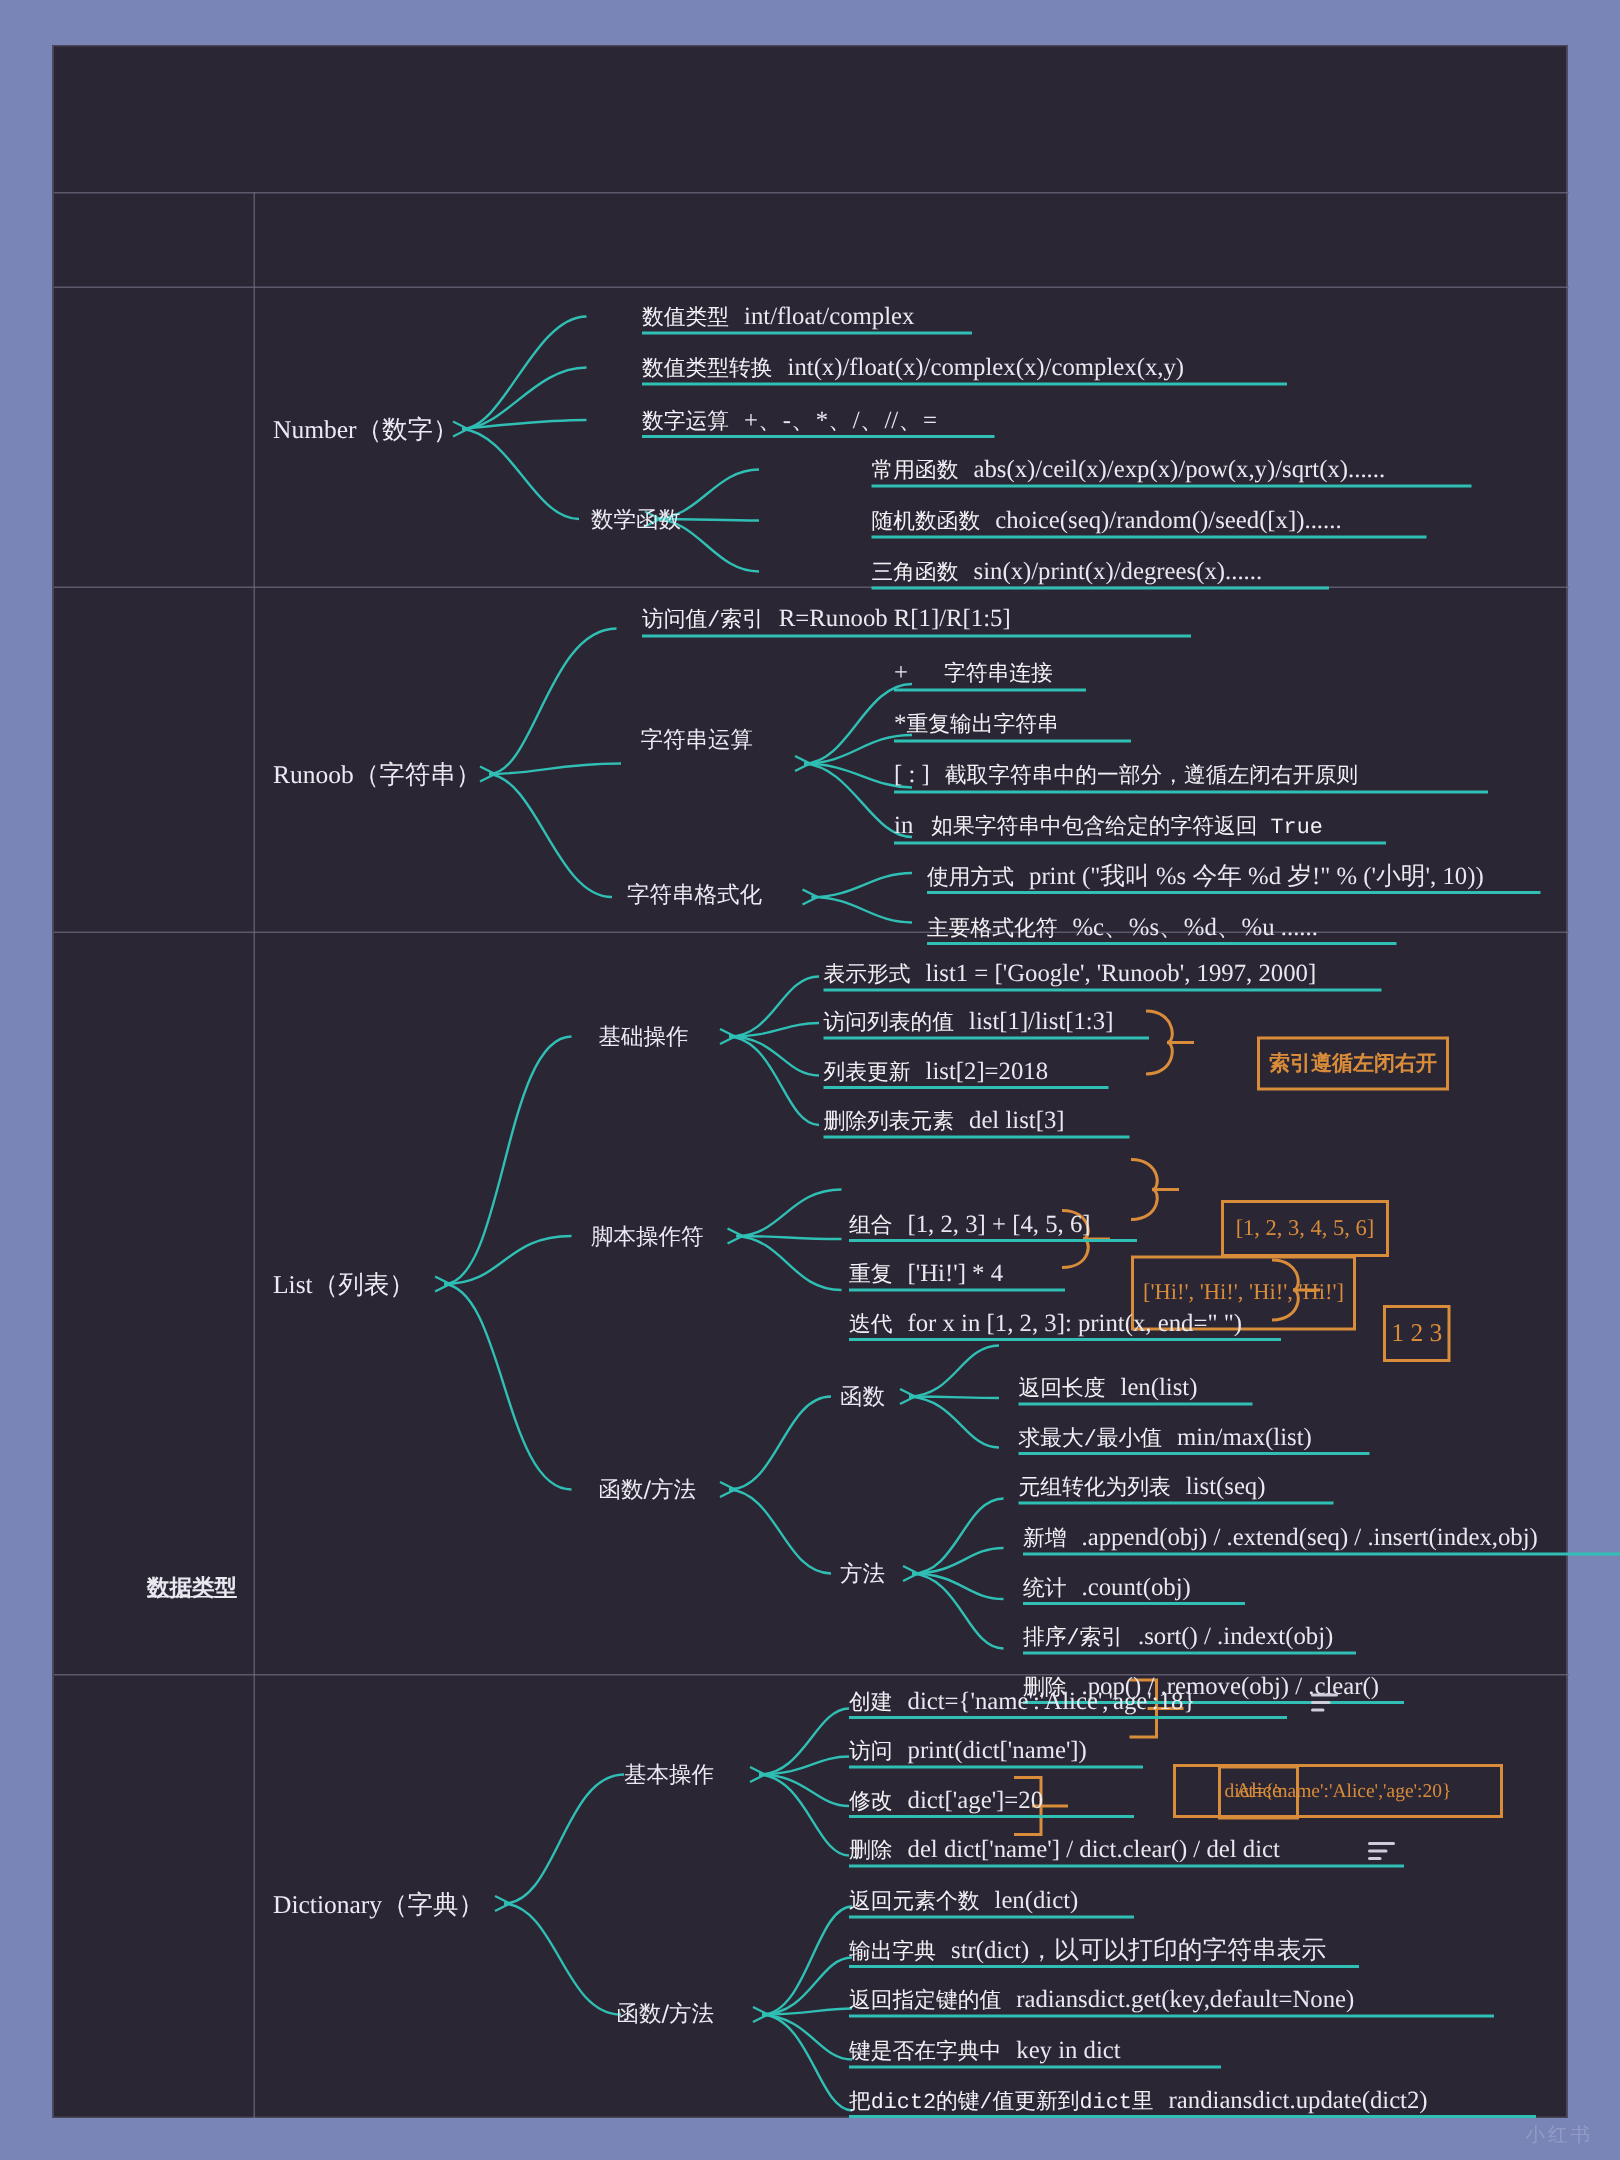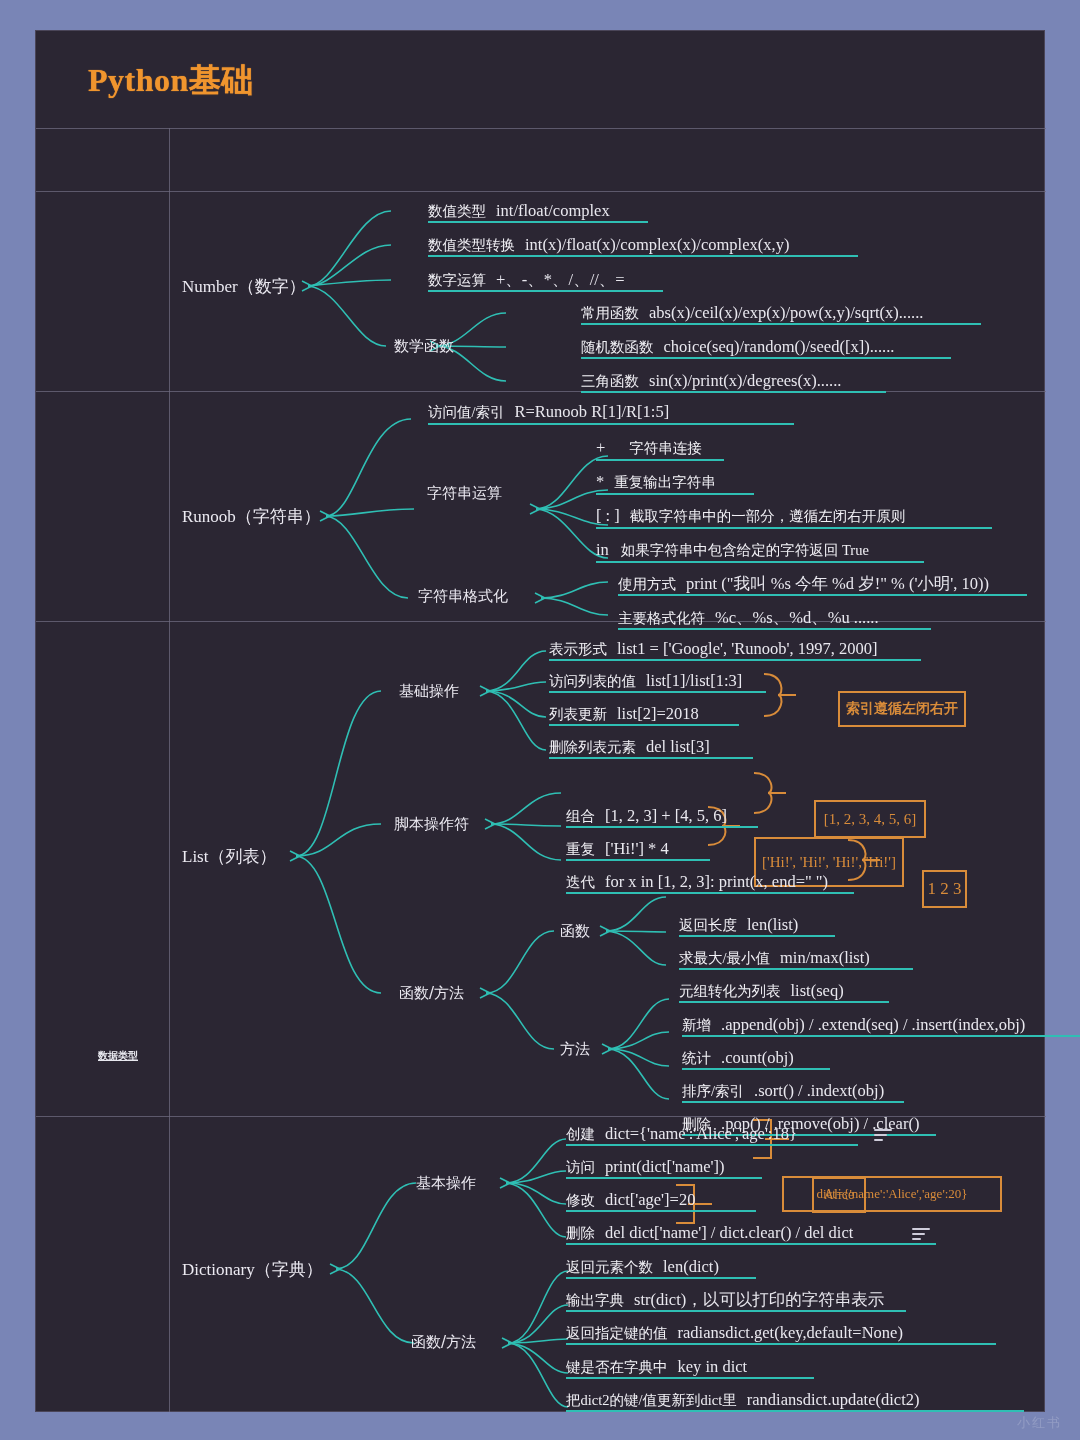--- a/index.html
+++ b/index.html
@@ -23,41 +23,41 @@
   .title{
     position:absolute;left:52px;top:28px;
     font-size:32px;font-weight:bold;color:#f0952e;
     font-family:"Liberation Serif","DejaVu Serif",serif;
     letter-spacing:.5px;
     text-shadow:0 0 1px #f0952e;
   }
 
   .root-label{
     position:absolute;left:62px;top:1018px;
-    color:#e8e8ef;font-size:10px;font-weight:bold;
+    color:#e8e8ef;font-size:15px;font-weight:bold;
     font-family:"DejaVu Sans","Liberation Sans",sans-serif;
     text-decoration:underline;
   }
 
   
   svg.wires{position:absolute;left:0;top:0;width:1010px;height:1382px;pointer-events:none;}
   .branch{
     position:absolute;color:#eceaf2;white-space:nowrap;
     font-family:"DejaVu Sans","Liberation Sans",sans-serif;font-size:15px;line-height:1;
   }
   .trunk{
     position:absolute;color:#eceaf2;white-space:nowrap;
     font-family:"Liberation Serif","DejaVu Serif",serif;font-size:17px;line-height:1;
   }
   .leaf{
     position:absolute;white-space:nowrap;color:#eceaf2;line-height:1;
     font-family:"Liberation Serif","DejaVu Serif",serif;font-size:16px;
   }
   .leaf .k{
-    font-family:Liberation Serif, serif;font-size:14.5px;color:#f2f1f6;
+    font-family:Liberation Mono, monospace;font-size:14.5px;color:#f2f1f6;
   }
   .leaf .v{
     font-family:"Liberation Serif","DejaVu Serif",serif;font-size:16.5px;color:#e9e8ef;
     margin-left:10px;
   }
   
   .ul{position:absolute;height:2px;background:#2fbfb4;}
 
   
   .callout{
@@ -82,21 +82,20 @@
     position:absolute;right:18px;bottom:8px;
     color:#ffffff;opacity:.18;font-size:13px;letter-spacing:2px;
     font-family:"DejaVu Sans","Liberation Sans",sans-serif;
   }
 </style>
 </head>
 <body>
 
 <div class="card">
 
-  <div class="title">Python基础</div>
 
   <div class="hline" style="top:97px;"></div>
   <div class="hline" style="top:160px;"></div>
   <div class="hline" style="top:360px;"></div>
   <div class="hline" style="top:590px;"></div>
   <div class="hline" style="top:1085px;"></div>
   <div class="vline" style="left:133px;top:97px;height:1284px;"></div>
 
   <div class="root-label">数据类型</div>
 
@@ -236,21 +235,21 @@
     <span class="k">访问值/索引</span><span class="v">R=Runoob R[1]/R[1:5]</span>
   </div>
   <div class="ul" style="left:392px;top:392px;width:366px;"></div>
 
   <div class="leaf" style="left:560px;top:409px;">
     <span class="v" style="margin-left:0">+</span><span class="k" style="margin-left:24px">字符串连接</span>
   </div>
   <div class="ul" style="left:560px;top:428px;width:128px;"></div>
 
   <div class="leaf" style="left:560px;top:443px;">
-    <span class="v" style="margin-left:0">*</span><span class="k" style="margin-left:10px">重复输出字符串</span>
+    <span class="v" style="margin-left:0">*</span><span class="k" style="margin-left:0">重复输出字符串</span>
   </div>
   <div class="ul" style="left:560px;top:462px;width:158px;"></div>
 
   <div class="leaf" style="left:560px;top:477px;">
     <span class="v" style="margin-left:0">[ : ]</span><span class="k" style="margin-left:10px">截取字符串中的一部分，遵循左闭右开原则</span>
   </div>
   <div class="ul" style="left:560px;top:496px;width:396px;"></div>
 
   <div class="leaf" style="left:560px;top:511px;">
     <span class="v" style="margin-left:0">in</span><span class="k" style="margin-left:12px">如果字符串中包含给定的字符返回 True</span>

